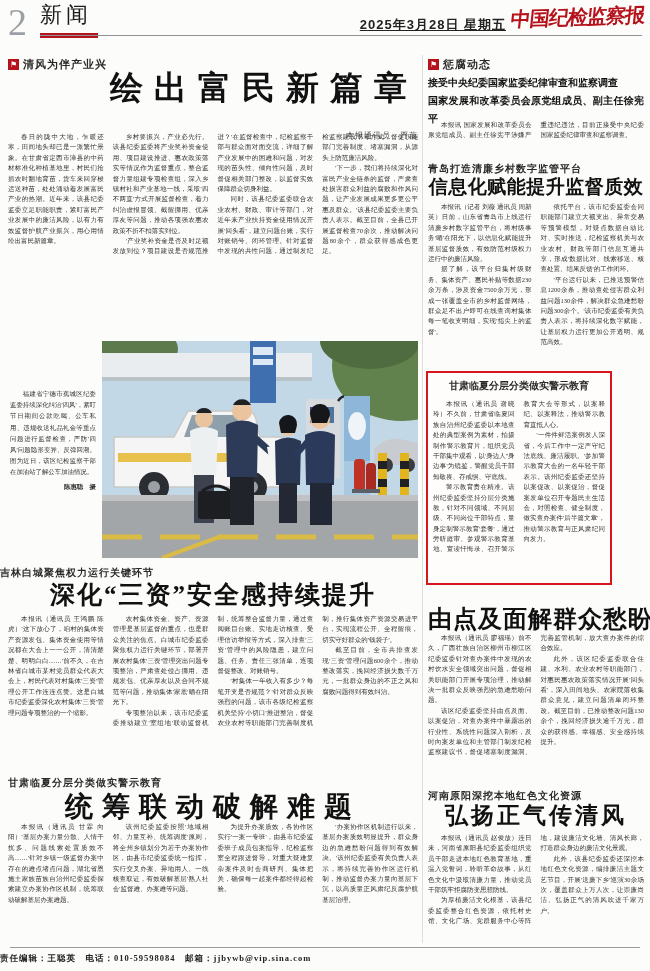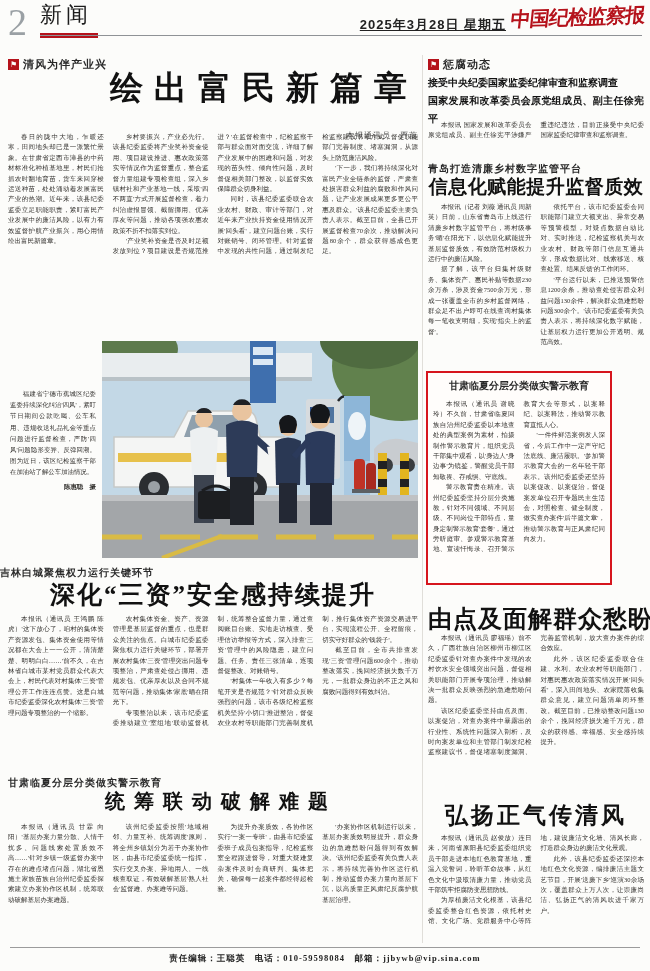--- a/index.html
+++ b/index.html
@@ -35,21 +35,21 @@
   .body-cols p{text-indent:2em;margin:0;}
   
   .photo-caption{position:absolute;font-size:6.4px;line-height:1.75;text-align:justify;color:var(--body-ink);overflow:hidden;}
   .photo-caption .credit{text-indent:0;text-align:right;font-weight:bold;margin-top:3px;}
   .photo-frame{position:absolute;overflow:hidden;background:#b9cfdd;}
   .photo-frame svg{display:block;width:100%;height:100%;}
   
   .red-box{position:absolute;border:2px solid var(--box-red);background:#fffdfb;}
   
   .footer-rule{position:absolute;left:10px;top:947px;width:630px;height:1px;background:#9b9b9b;}
-  .footer-text{position:absolute;left:0;top:953px;width:650px;text-align:center;font-size:8.5px;font-weight:bold;color:#222;letter-spacing:1px;}
+  .footer-text{position:absolute;left:0;top:953px;width:650px;font-size:8.5px;font-weight:bold;color:#222;letter-spacing:1px;}
   .v-divider{position:absolute;left:422px;top:55px;width:1px;height:888px;background:#e0ded9;}
 </style>
 </head>
 <body>
 
 <div class="page">
 
   <div class="page-num">2</div>
   <div class="section-title">新闻</div>
   <div class="section-redbar"></div>
@@ -166,21 +166,21 @@
   <div class="headline" style="left:8px;top:578px;width:410px;font-size:25px;letter-spacing:2px;">深化“三资”安全感持续提升</div>
   <div class="body-cols cols-4" style="left:8px;top:614px;width:410px;height:152px;">
     <p>本报讯（通讯员 王鸿鹏 陈虎）'这下放心了，咱村的集体资产资源发包、集体资金使用等情况都在大会上一一公开，清清楚楚、明明白白……'前不久，在吉林省白城市某村党员群众代表大会上，村民代表对村集体'三资'管理公开工作连连点赞。这是白城市纪委监委深化农村集体'三资'管理问题专项整治的一个缩影。</p>
     <p>农村集体资金、资产、资源管理是基层监督的重点，也是群众关注的焦点。白城市纪委监委聚焦权力运行关键环节，部署开展农村集体'三资'管理突出问题专项整治，严肃查处侵占挪用、违规发包、优亲厚友以及合同不规范等问题，推动集体'家底'晒在阳光下。</p>
     <p>专项整治以来，该市纪委监委推动建立'室组地'联动监督机制，统筹整合监督力量，通过查阅账目台账、实地走访核查、受理信访举报等方式，深入排查'三资'管理中的风险隐患，建立问题、任务、责任三张清单，逐项督促整改、对账销号。</p>
     <p>'村集体一年收入有多少？每笔开支是否规范？'针对群众反映强烈的问题，该市各级纪检监察机关坚持'小切口'推进整治，督促农业农村等职能部门完善制度机制，推行集体资产资源交易进平台，实现流程公开、全程留痕，切实守好群众的'钱袋子'。</p>
     <p>截至目前，全市共排查发现'三资'管理问题600余个，推动整改落实，挽回经济损失数千万元，一批群众身边的不正之风和腐败问题得到有效纠治。</p>
   </div>
 
   <div class="kicker-center" style="left:8px;top:776px;width:410px;">甘肃临夏分层分类做实警示教育</div>
-  <div class="headline" style="left:16px;top:788px;width:410px;font-size:20px;letter-spacing:9px;">统筹联动破解难题</div>
+  <div class="headline" style="left:8px;top:788px;width:410px;font-size:28px;letter-spacing:9px;">统筹联动破解难题</div>
   <div class="body-cols cols-4" style="left:8px;top:822px;width:410px;height:120px;">
     <p>本报讯（通讯员 甘霖 向阳）'基层办案力量分散、人情干扰多、问题线索处置质效不高……'针对乡镇一级监督办案中存在的难点堵点问题，湖北省恩施土家族苗族自治州纪委监委探索建立办案协作区机制，统筹联动破解基层办案难题。</p>
     <p>该州纪委监委按照'地域相邻、力量互补、统筹调度'原则，将全州乡镇划分为若干办案协作区，由县市纪委监委统一指挥，实行交叉办案、异地用人、一线核查取证，有效破解基层'熟人社会'监督难、办案难等问题。</p>
     <p>为提升办案质效，各协作区实行'一案一专班'，由县市纪委监委班子成员包案指导，纪检监察室全程跟进督导，对重大疑难复杂案件及时会商研判、集体把关，确保每一起案件都经得起检验。</p>
     <p>'办案协作区机制运行以来，基层办案质效明显提升，群众身边的急难愁盼问题得到有效解决。'该州纪委监委有关负责人表示，将持续完善协作区运行机制，推动监督办案力量向基层下沉，以高质量正风肃纪反腐护航基层治理。</p>
   </div>
 
   <div class="kicker-row" style="left:428px;top:57px;">
     <span class="kicker-icon">⚑</span>
     <span class="kicker">惩腐动态</span>
@@ -211,20 +211,21 @@
     </div>
   </div>
 
   <div class="headline" style="left:428px;top:603px;width:216px;font-size:24px;letter-spacing:1px;">由点及面解群众愁盼</div>
   <div class="body-cols cols-2" style="left:428px;top:633px;width:216px;height:148px;">
     <p>本报讯（通讯员 廖福瑶）前不久，广西壮族自治区柳州市柳江区纪委监委针对查办案件中发现的农村饮水安全领域突出问题，督促相关职能部门开展专项治理，推动解决一批群众反映强烈的急难愁盼问题。</p>
     <p>该区纪委监委坚持由点及面、以案促治，对查办案件中暴露出的行业性、系统性问题深入剖析，及时向案发单位和主管部门制发纪检监察建议书，督促堵塞制度漏洞、完善监管机制，放大查办案件的综合效应。</p>
     <p>此外，该区纪委监委联合住建、水利、农业农村等职能部门，对惠民惠农政策落实情况开展'回头看'，深入田间地头、农家院落收集群众意见，建立问题清单闭环整改。截至目前，已推动整改问题130余个，挽回经济损失逾千万元，群众的获得感、幸福感、安全感持续提升。</p>
   </div>
 
+  <div class="kicker-center" style="left:428px;top:789px;width:216px;">河南原阳深挖本地红色文化资源</div>
   <div class="headline" style="left:428px;top:800px;width:216px;font-size:23px;letter-spacing:3px;">弘扬正气传清风</div>
   <div class="body-cols cols-2" style="left:428px;top:833px;width:216px;height:110px;">
     <p>本报讯（通讯员 赵俊放）连日来，河南省原阳县纪委监委组织党员干部走进本地红色教育基地，重温入党誓词，聆听革命故事，从红色文化中汲取清廉力量，推动党员干部筑牢拒腐防变思想防线。</p>
     <p>为厚植廉洁文化根基，该县纪委监委整合红色资源，依托村史馆、文化广场、党群服务中心等阵地，建设廉洁文化墙、清风长廊，打造群众身边的廉洁文化景观。</p>
     <p>此外，该县纪委监委还深挖本地红色文化资源，编排廉洁主题文艺节目，开展'送廉下乡'巡演30余场次，覆盖群众上万人次，让崇廉尚洁、弘扬正气的清风吹进千家万户。</p>
   </div>
 
   <div class="footer-rule"></div>
   <div class="footer-text">责任编辑：王聪英　电话：010-59598084　邮箱：jjbywb@vip.sina.com</div>
 

